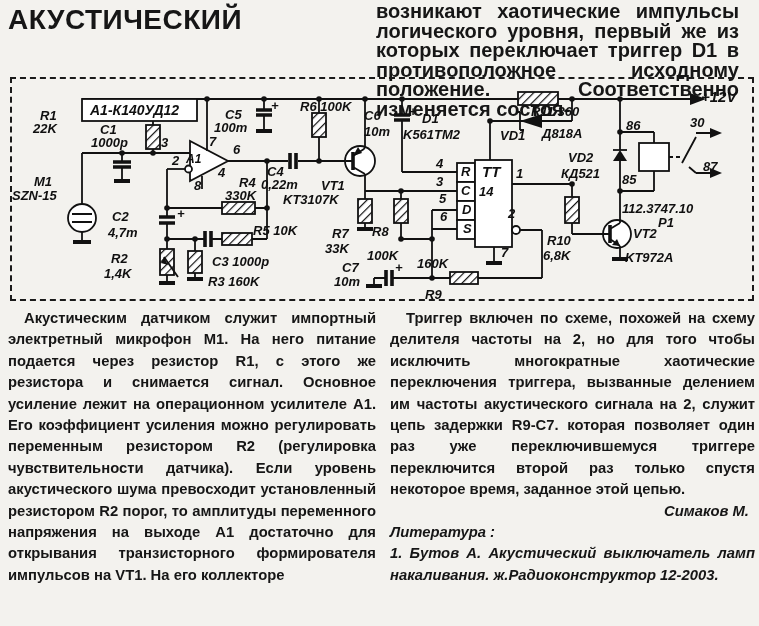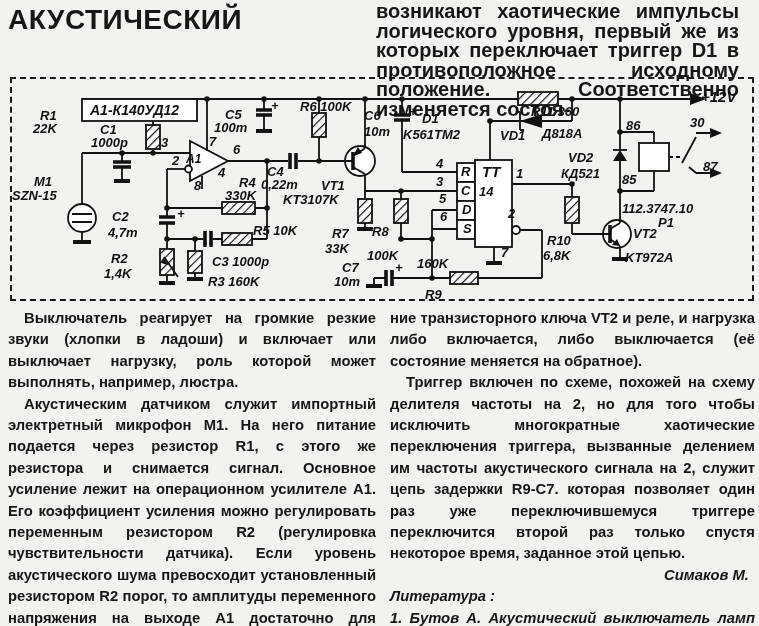--- a/index.html
+++ b/index.html
@@ -261,23 +261,21 @@
       <span class="slbl" style="left: 610px; top: 94px;">85</span>
       <span class="slbl" style="left: 678px; top: 37px;">30</span>
       <span class="slbl" style="left: 691px; top: 81px;">87</span>
       <span class="slbl" style="left: 646px; top: 109px; margin-top: 28px;">P1</span>
       <span class="slbl" style="left: 610px; top: 123px;">112.3747.10</span>
       <span class="slbl" style="left: 689px; top: 10px; font-size: 15px;">+12V</span>
     </div>
 </div>
 
 <div class="col col-left">
-  <p class="ind">Выключатель реагирует на громкие резкие звуки (хлопки в ладоши) и включает или выключает нагрузку, роль которой может выполнять, например, люстра.</p>
   <p class="ind">Акустическим датчиком служит импортный электретный микрофон M1. На него питание подается через резистор R1, с этого же резистора и снимается сигнал. Основное усиление лежит на операционном усилителе A1. Его коэффициент усиления можно регулировать переменным резистором R2 (регулировка чувствительности датчика). Если уровень акустического шума превосходит установленный резистором R2 порог, то амплитуды переменного напряжения на выходе A1 достаточно для открывания транзисторного формирователя импульсов на VT1. На его коллекторе</p>
 </div>
 
 <div class="col col-right">
-  <p>ние транзисторного ключа VT2 и реле, и нагрузка либо включается, либо выключается (её состояние меняется на обратное).</p>
   <p class="ind">Триггер включен по схеме, похожей на схему делителя частоты на 2, но для того чтобы исключить многократные хаотические переключения триггера, вызванные делением им частоты акустического сигнала на 2, служит цепь задержки R9-C7. которая позволяет один раз уже переключившемуся триггере переключится второй раз только спустя некоторое время, заданное этой цепью.</p>
   <p class="sig">Симаков М.</p>
   <p class="lit-h">Литература :</p>
   <p class="lit-i">1. Бутов А. Акустический выключатель ламп накаливания. ж.Радиоконструктор 12-2003.</p>
 </div>
 
 </body></html>

